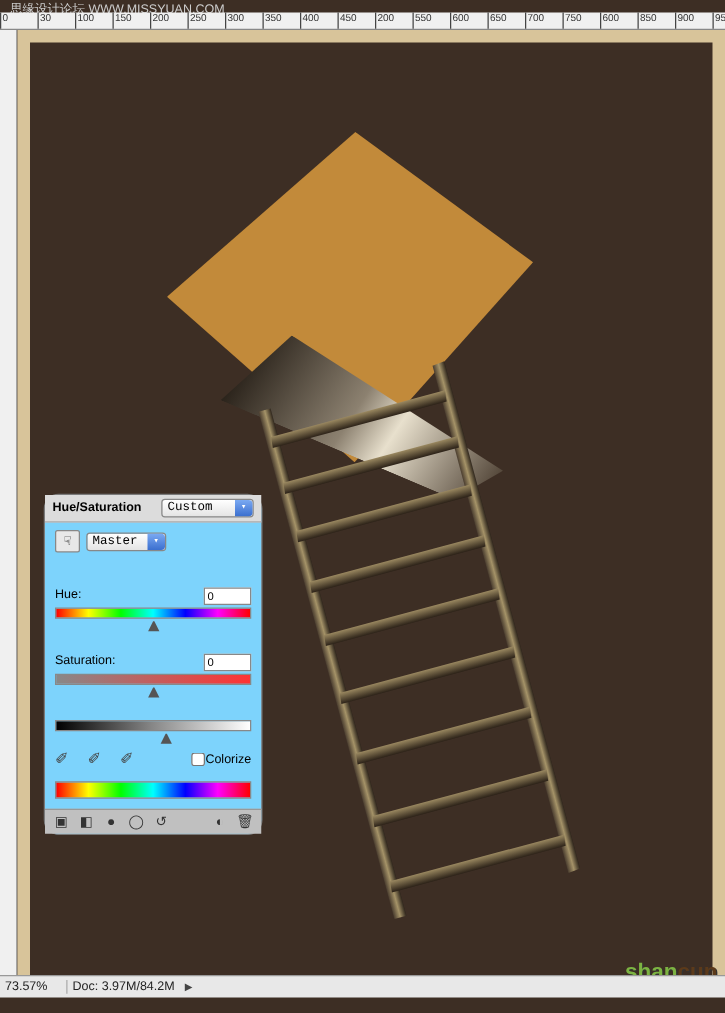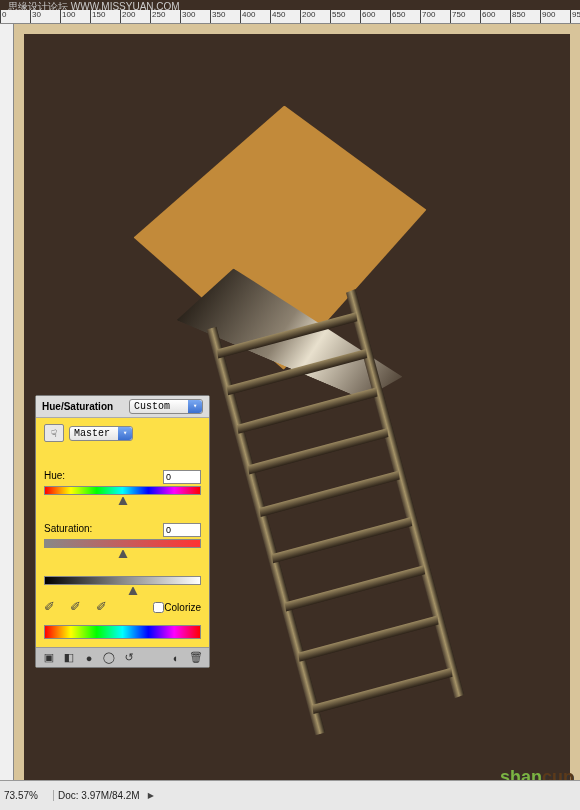--- a/index.html
+++ b/index.html
@@ -84,23 +84,23 @@
 .rung:nth-child(3){top:22px} .rung:nth-child(4){top:60px}
 .rung:nth-child(5){top:100px} .rung:nth-child(6){top:142px}
 .rung:nth-child(7){top:186px} .rung:nth-child(8){top:234px}
 .rung:nth-child(9){top:284px} .rung:nth-child(10){top:336px}
 .rung:nth-child(11){top:390px}
 
 
 .panel {
   position: absolute; top: 395px; left: 35px;
   width: 175px;
-  background: #fde047;
+  background: #7dd3fc;
   border: 1px solid #7a7a7a;
-  border-radius: 2px;
+  border-radius: 12px;
   color: #000;
   font-size: 10px;
   padding: 0;
 }
 .panel-hdr {
   background: #dcdcdc; border-bottom: 1px solid #aaa;
   padding: 3px 6px; display: flex; align-items: center; gap: 6px;
 }
 .panel-hdr .hdr-label { font-weight: bold; flex: 1; }
 .mac-select {
@@ -140,21 +140,21 @@
 .colorize-row input { width:11px; height:11px;}
 .rainbow-bar { height:14px; border:1px solid #888; background: linear-gradient(90deg, red, yellow, lime, cyan, blue, magenta, red); margin-top:10px;}
 .panel-footer {
   background:#c0c0c0; border-top:1px solid #999; height:20px;
   display:flex; align-items:center; gap:6px; padding:0 6px;
 }
 .panel-footer .ficon { width:14px; height:14px; font-size:11px; color:#333; display:flex;align-items:center;justify-content:center;}
 
 
 .status {
-  position:absolute; bottom:0; left:0; right:0; height:30px;
+  position:absolute; bottom:12px; left:0; right:0; height:18px;
   background:#e8e8e8; border-top:1px solid #999;
   display:flex; align-items:center; font-size:10px; color:#222;
 }
 .status .zoom { width:54px; padding:0 4px; border-right:1px solid #aaa;}
 .status .doc { padding:0 4px; }
 .status .tri { margin-left:4px; font-size:8px; color:#444;}
 </style>
 </head>
 <body>
 

